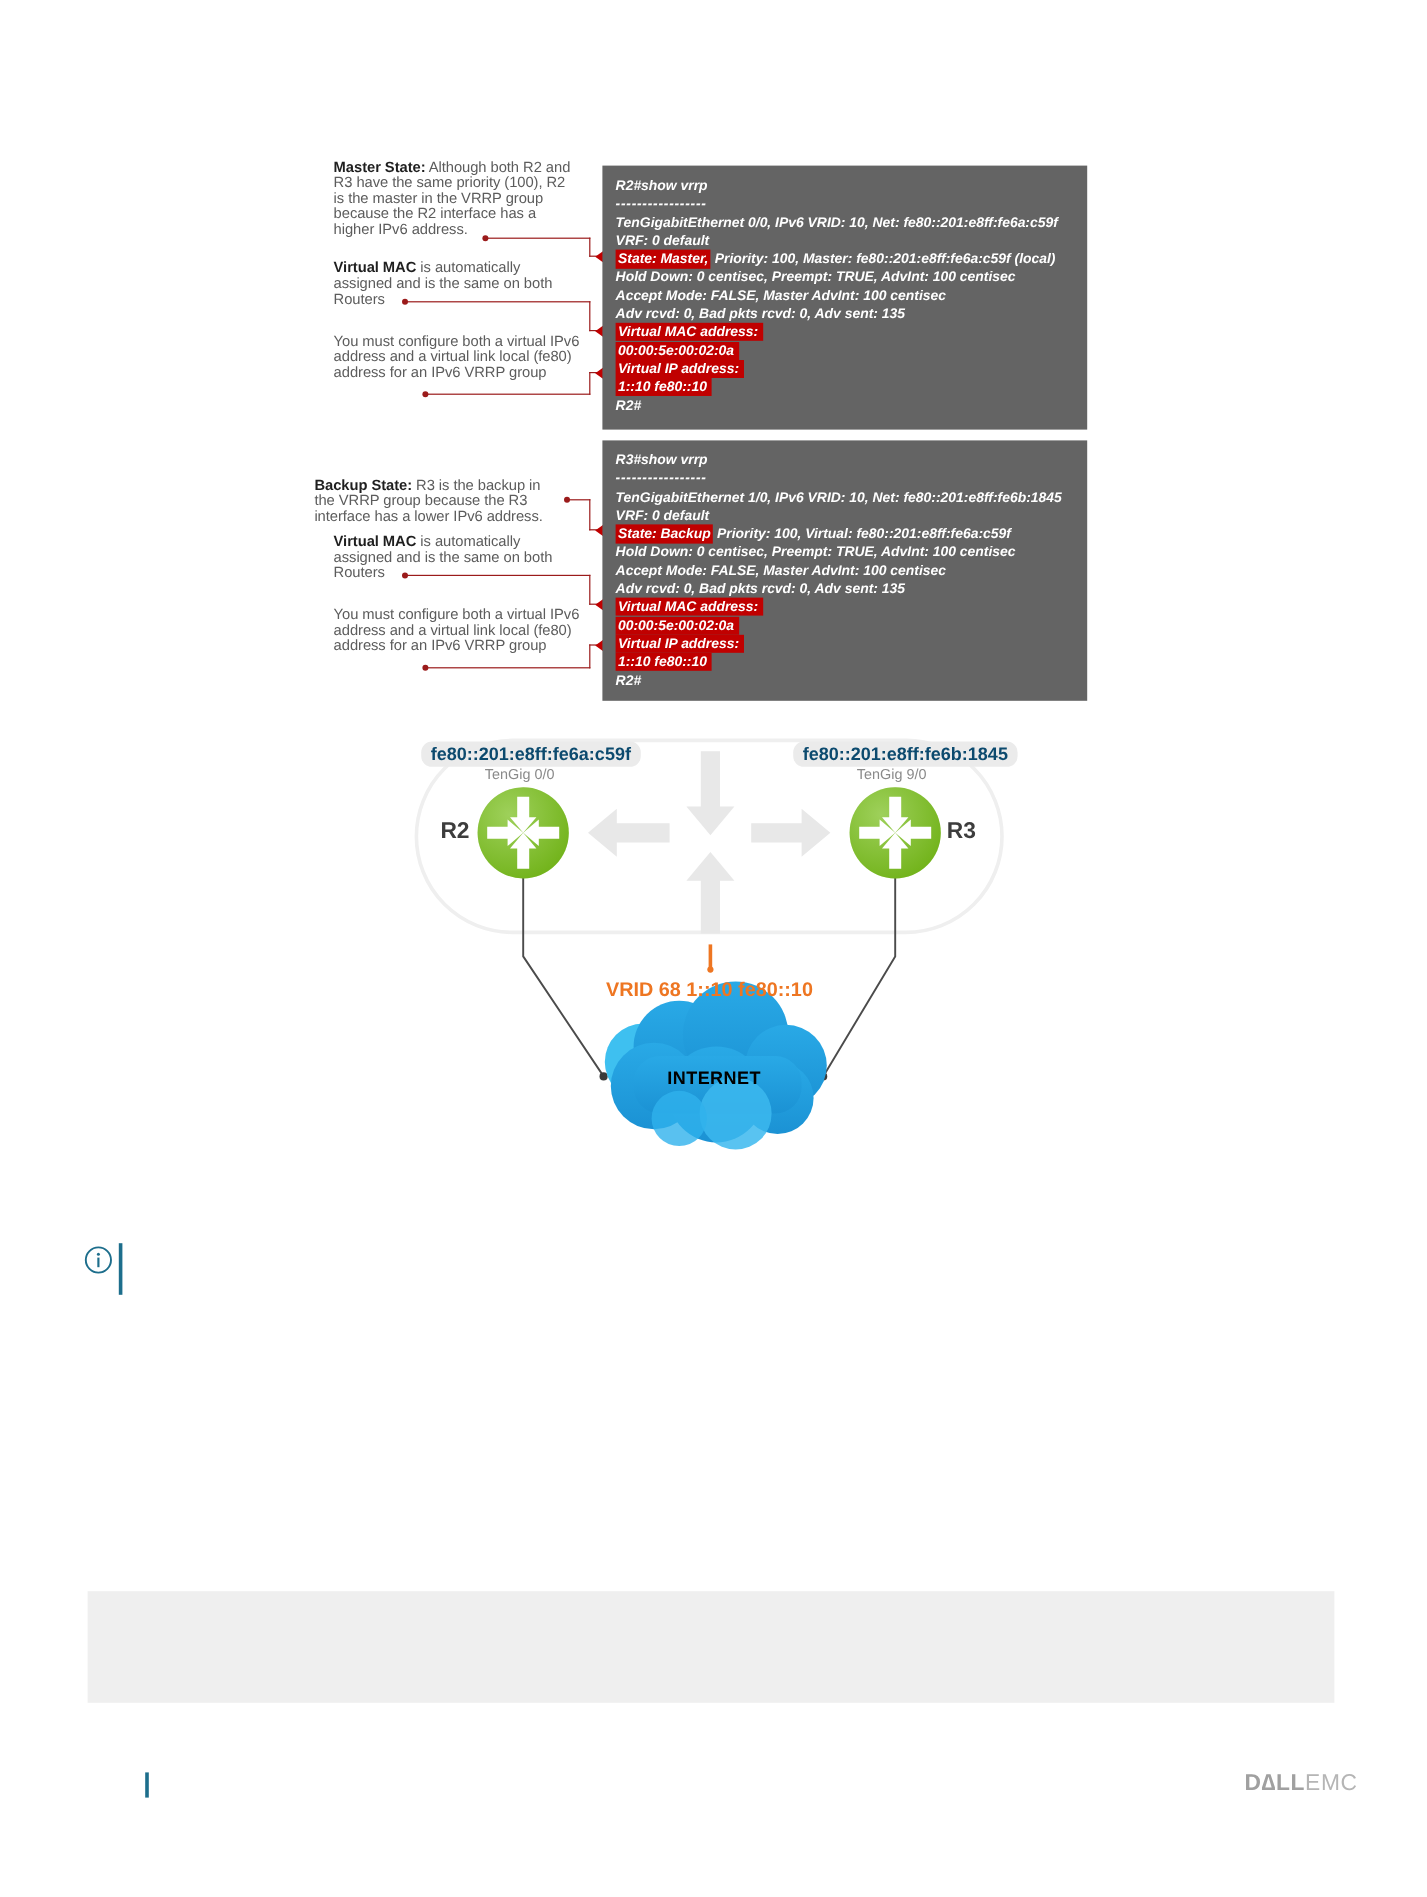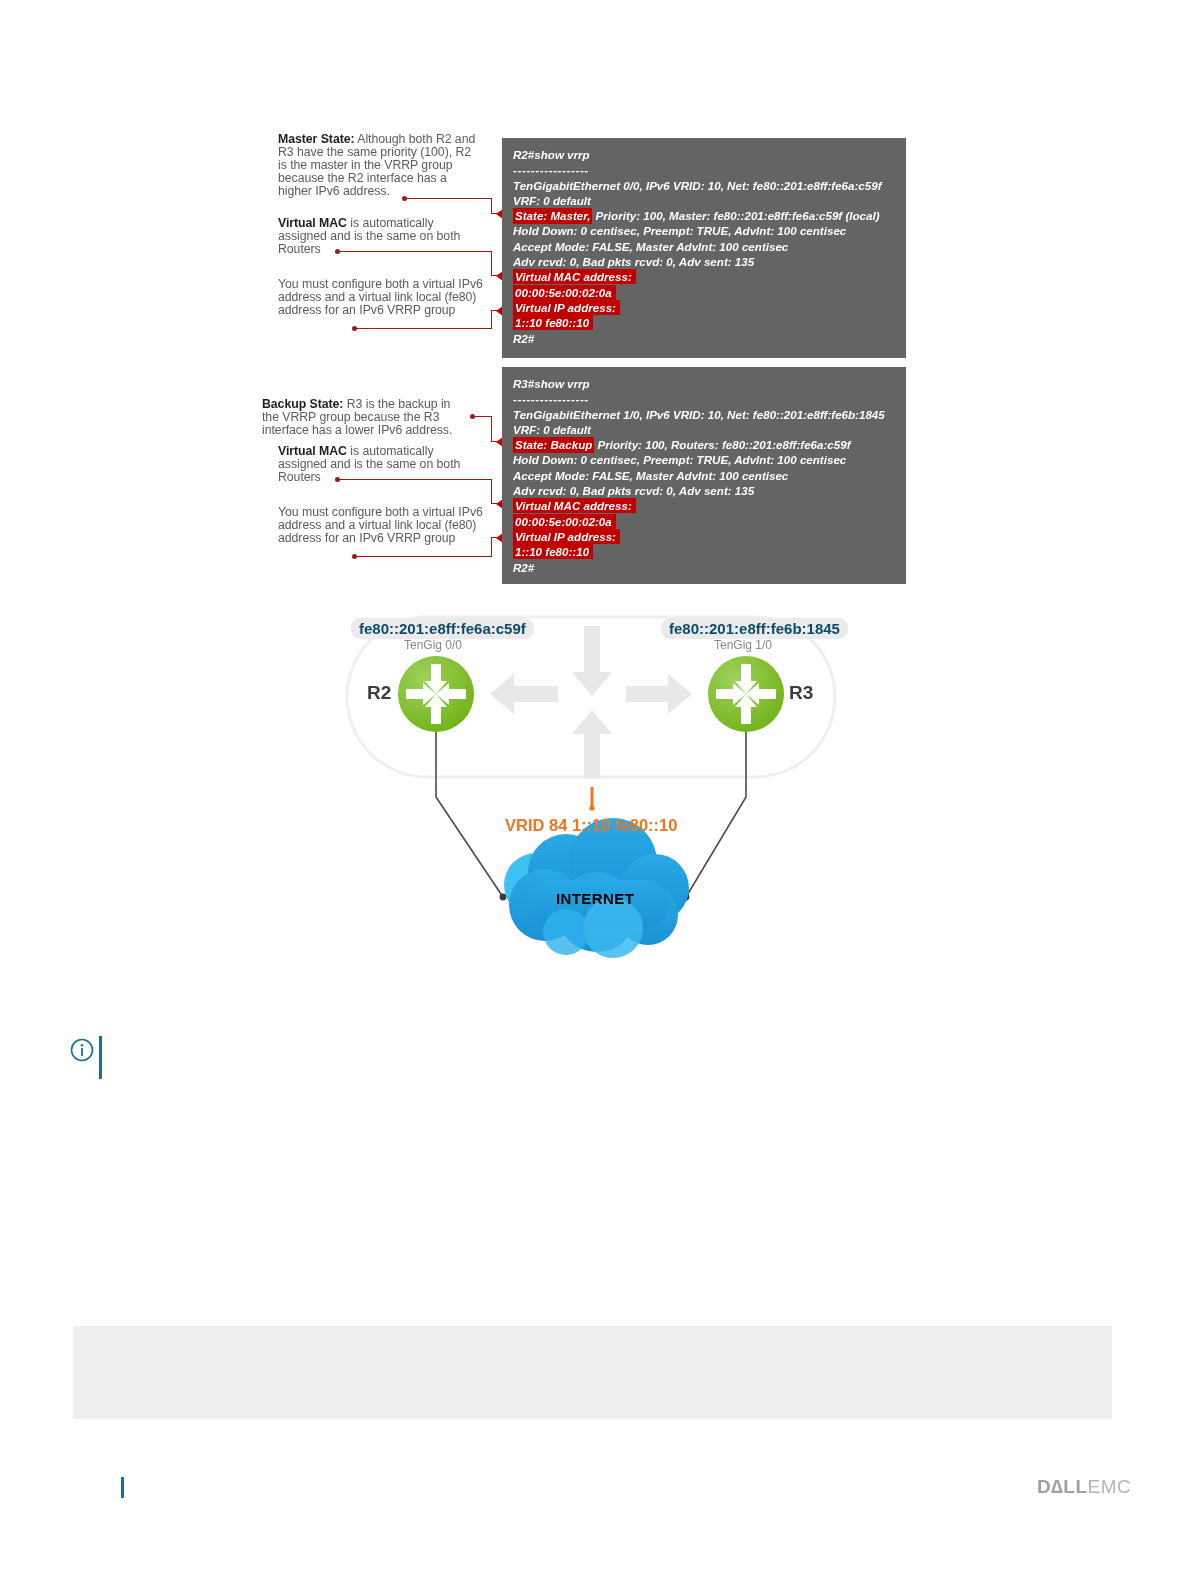--- a/index.html
+++ b/index.html
@@ -216,21 +216,21 @@
   <span class="line"><span class="hl-row">Virtual IP address:</span></span>
   <span class="line"><span class="hl-row">1::10  fe80::10</span></span>
   <span class="line">R2#</span>
 </div>
 
 <div class="term" style="left:502px; top:367px; width:404px; height:217px;">
   <span class="line">R3#show vrrp</span>
   <span class="line dashes">-----------------</span>
   <span class="line">TenGigabitEthernet 1/0, IPv6 VRID: 10, Net: fe80::201:e8ff:fe6b:1845</span>
   <span class="line">VRF: 0 default</span>
-  <span class="line"><span class="hl">State: Backup</span><span> Priority: 100, Routers: fe80::201:e8ff:fe6a:c59f</span></span>
+  <span class="line"><span class="hl">State: Backup</span><span> Priority: 100, Virtual: fe80::201:e8ff:fe6a:c59f</span></span>
   <span class="line">Hold Down: 0 centisec, Preempt: TRUE, AdvInt: 100 centisec</span>
   <span class="line">Accept Mode: FALSE, Master AdvInt: 100 centisec</span>
   <span class="line">Adv rcvd: 0, Bad pkts rcvd: 0, Adv sent: 135</span>
   <span class="line"><span class="hl-row">Virtual MAC address:</span></span>
   <span class="line"><span class="hl-row"> 00:00:5e:00:02:0a</span></span>
   <span class="line"><span class="hl-row">Virtual IP address:</span></span>
   <span class="line"><span class="hl-row">1::10  fe80::10</span></span>
   <span class="line">R2#</span>
 </div>
 
@@ -305,24 +305,24 @@
     <circle cx="613" cy="928" r="30" fill="#3cb8ee" opacity="0.85"></circle>
     <circle cx="566" cy="932" r="23" fill="#2fb2ec" opacity="0.8"></circle>
   </g>
 </svg>
 
 <div class="pill" style="left:351px; top:618px;">fe80::201:e8ff:fe6a:c59f</div>
 <div class="iface" style="left:404px; top:638px;">TenGig 0/0</div>
 <div class="rlabel" style="left:367px; top:682px;">R2</div>
 
 <div class="pill" style="left:661px; top:618px;">fe80::201:e8ff:fe6b:1845</div>
-<div class="iface" style="left:714px; top:638px;">TenGig 1/0</div>
+<div class="iface" style="left:714px; top:638px;">TenGig 9/0</div>
 <div class="rlabel" style="left:789px; top:682px;">R3</div>
 
-<div class="vrid" style="left:505px; top:816px;">VRID 84  1::10  fe80::10</div>
+<div class="vrid" style="left:505px; top:816px;">VRID 68  1::10  fe80::10</div>
 
 <div class="inet-text" style="left:556px; top:890px;">INTERNET</div>
 
 <svg class="abs" style="left:69px; top:1037px;" width="26" height="26" viewBox="0 0 26 26">
   <circle cx="13" cy="13" r="10.5" fill="none" stroke="#1d6e8c" stroke-width="1.6"></circle>
   <circle cx="13" cy="8.2" r="1.25" fill="#1d6e8c"></circle>
   <rect x="12.1" y="11" width="1.8" height="8" fill="#1d6e8c"></rect>
 </svg>
 <div class="blue-bar" style="left:99px; top:1036px; width:3px; height:43px;"></div>
 

